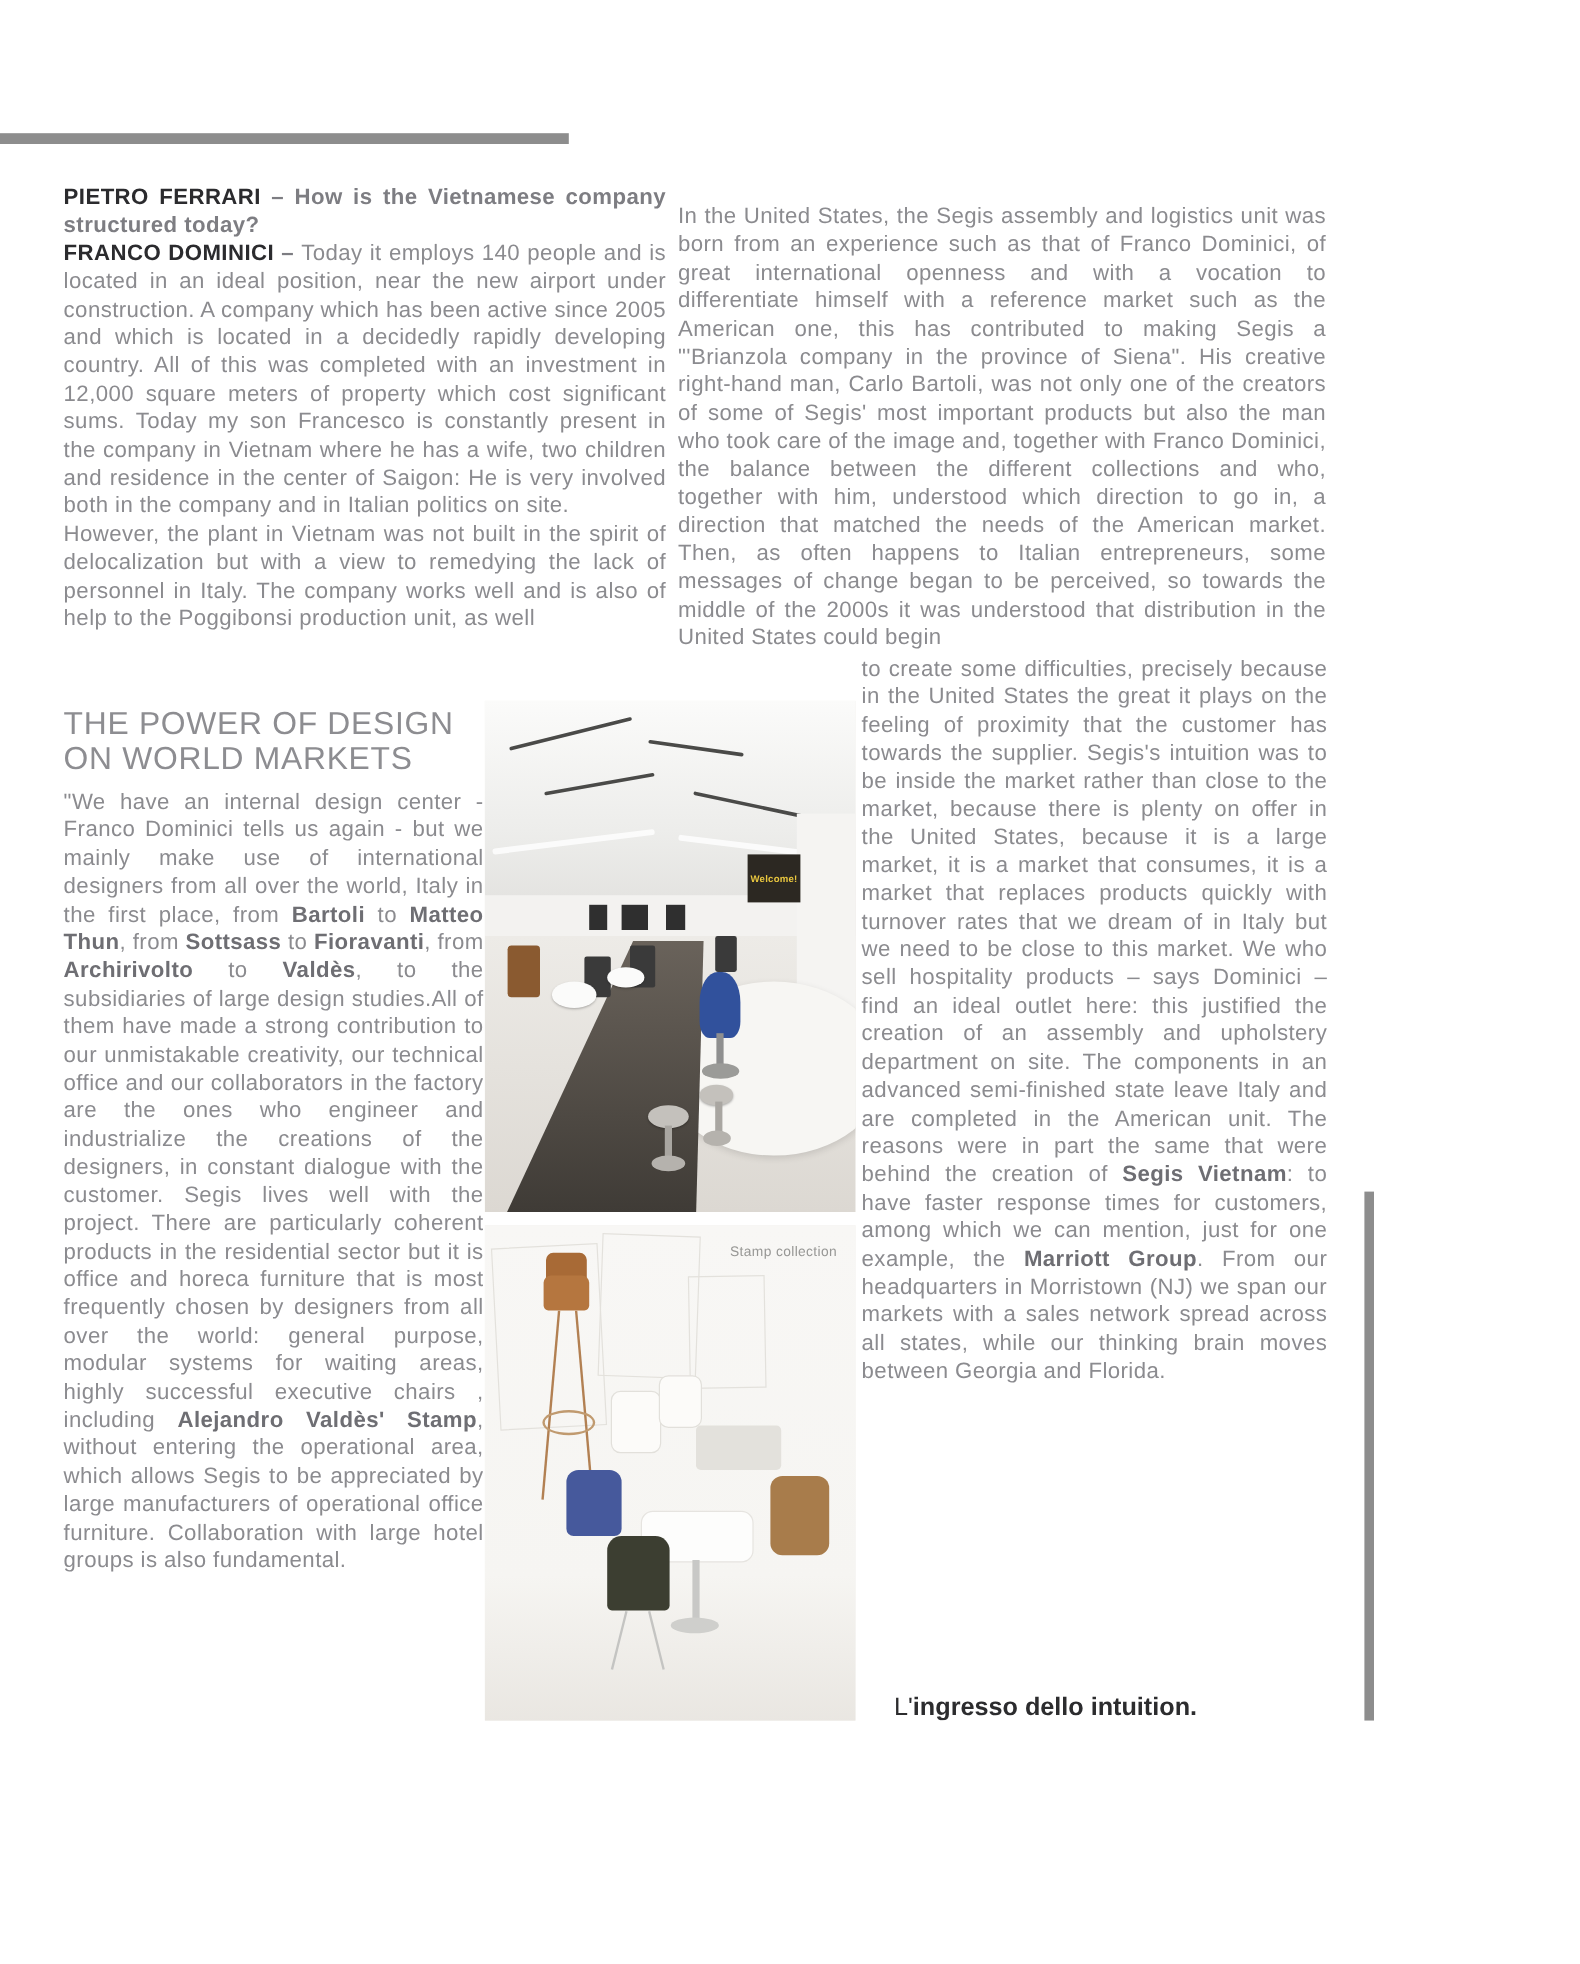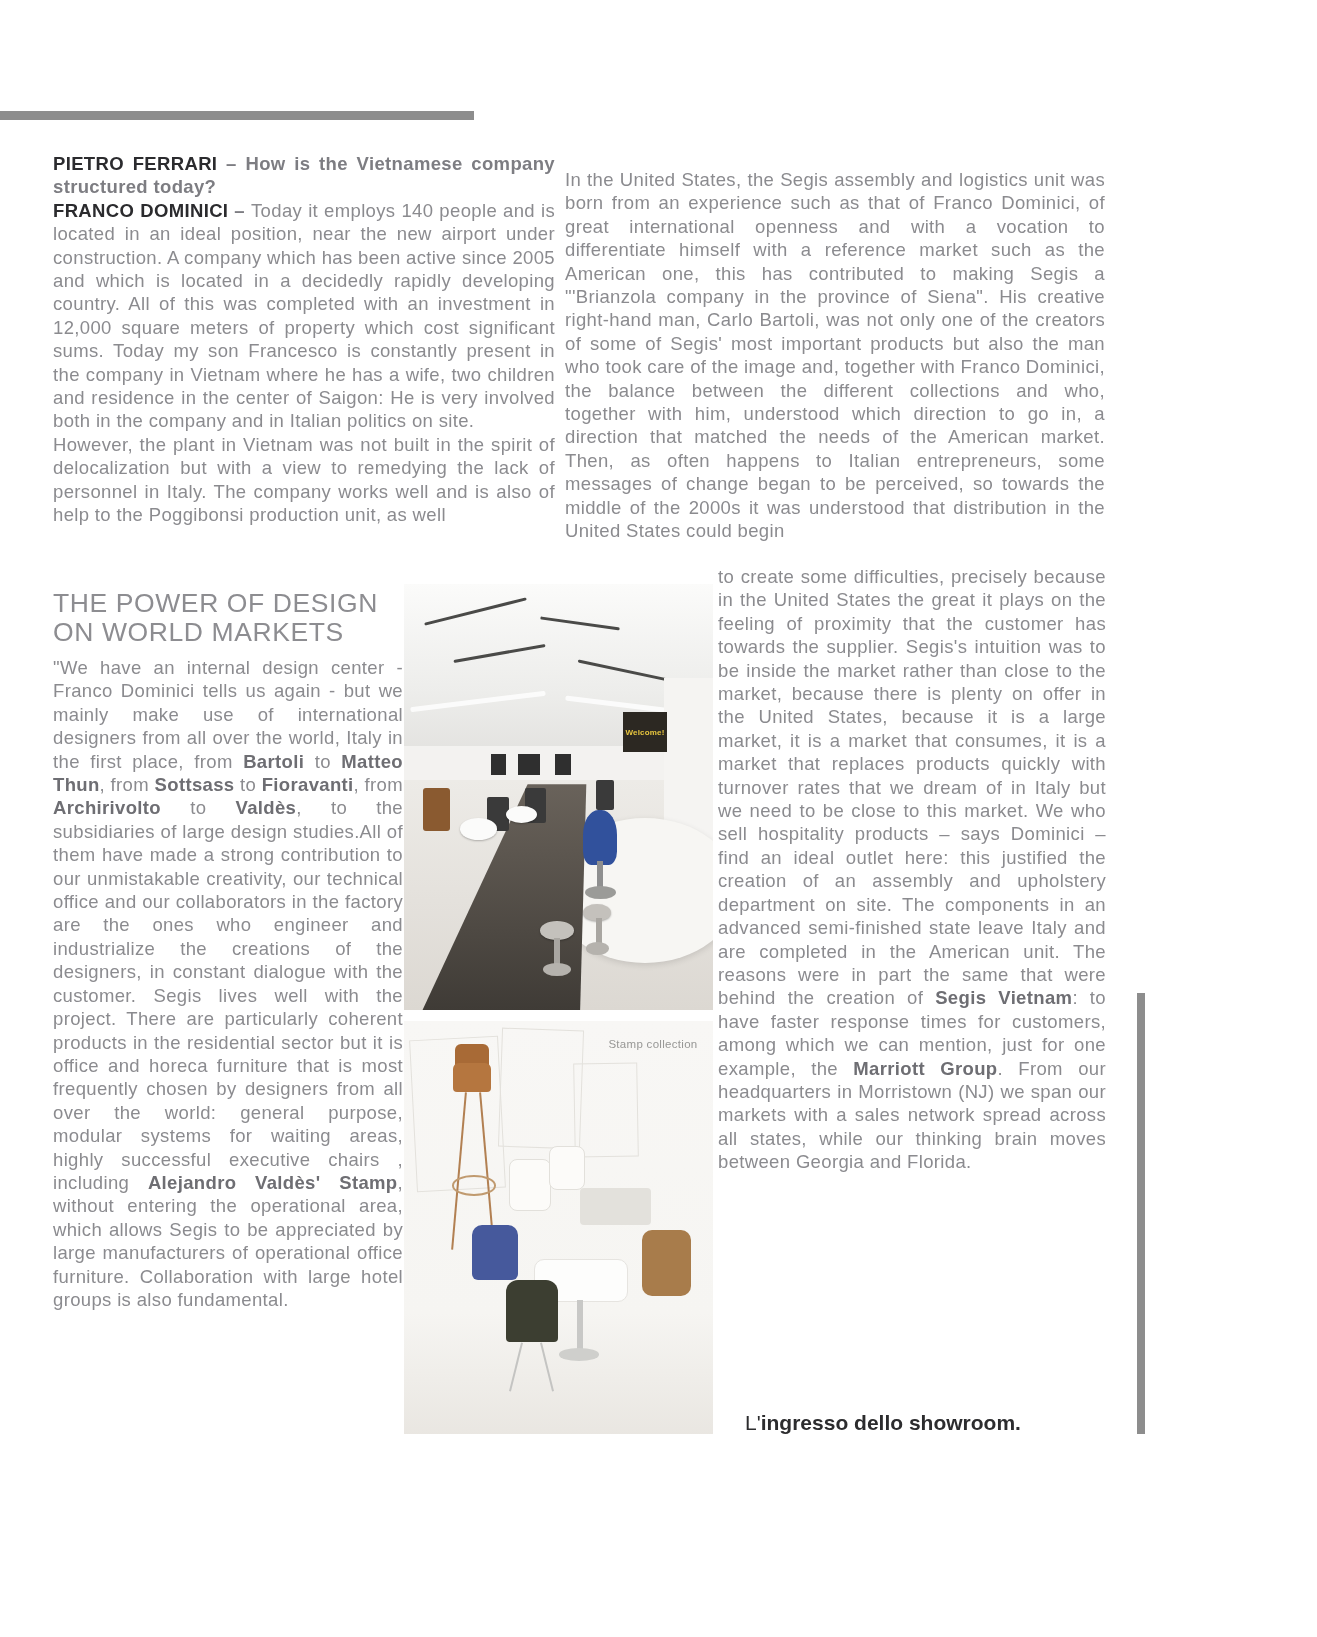--- a/index.html
+++ b/index.html
@@ -12,21 +12,21 @@
   }
   .rule{position:absolute;background:#8d8d8d;}
   .top-bar{left:0;top:111px;width:474px;height:9px;}
   .v-rule{left:1137px;top:993px;width:8px;height:531px;}
   .bottom-rule{left:0;top:1516px;width:1145px;height:8px;}
 
   .txtblock{position:absolute;}
   .block-l1{left:53px;top:152px;width:502px;}
   .block-l2{left:53px;top:563px;width:350px;}
   .block-r1{left:565px;top:168px;width:540px;}
-  .block-r2{left:718px;top:565px;width:388px;}
+  .block-r2{left:718px;top:545px;width:388px;}
 
   .txtblock p{
     margin:0;
     font-size:18.5px;
     line-height:23.4px;
     color:#8b8b8f;
     text-align:justify;
     letter-spacing:0.35px;
   }
   .sg-body{color:inherit;}
@@ -192,21 +192,21 @@
     <div class="st-table-top"></div>
     <div class="st-table-stem"></div>
     <div class="st-table-base"></div>
     <div class="st-dark"></div>
     <div class="st-dark-leg" style="left:36%;top:77%;transform:rotate(14deg);"></div>
     <div class="st-dark-leg" style="left:46%;top:77%;transform:rotate(-14deg);"></div>
     <div class="st-tan"></div>
   </div>
 
   <div class="caption">
-    <div><span class="sg-cap">L'</span><span class="sg-capb">ingresso dello showroom.</span></div>
+    <div><span class="sg-cap">L'</span><span class="sg-capb">ingresso dello intuition.</span></div>
     <div><span class="sg-cap">La </span><span class="sg-capb">collezione Slamp</span></div>
     <div><span class="sg-cap">di </span><span class="sg-capb">Alejandro Valdés.</span></div>
   </div>
 
   <div class="rule v-rule"></div>
   <div class="rule bottom-rule"></div>
 
   <div class="footer">
     <span class="idm">IDM</span><span class="brand">–L'INDUSTRIA DEL MOBILE</span>
   </div>

